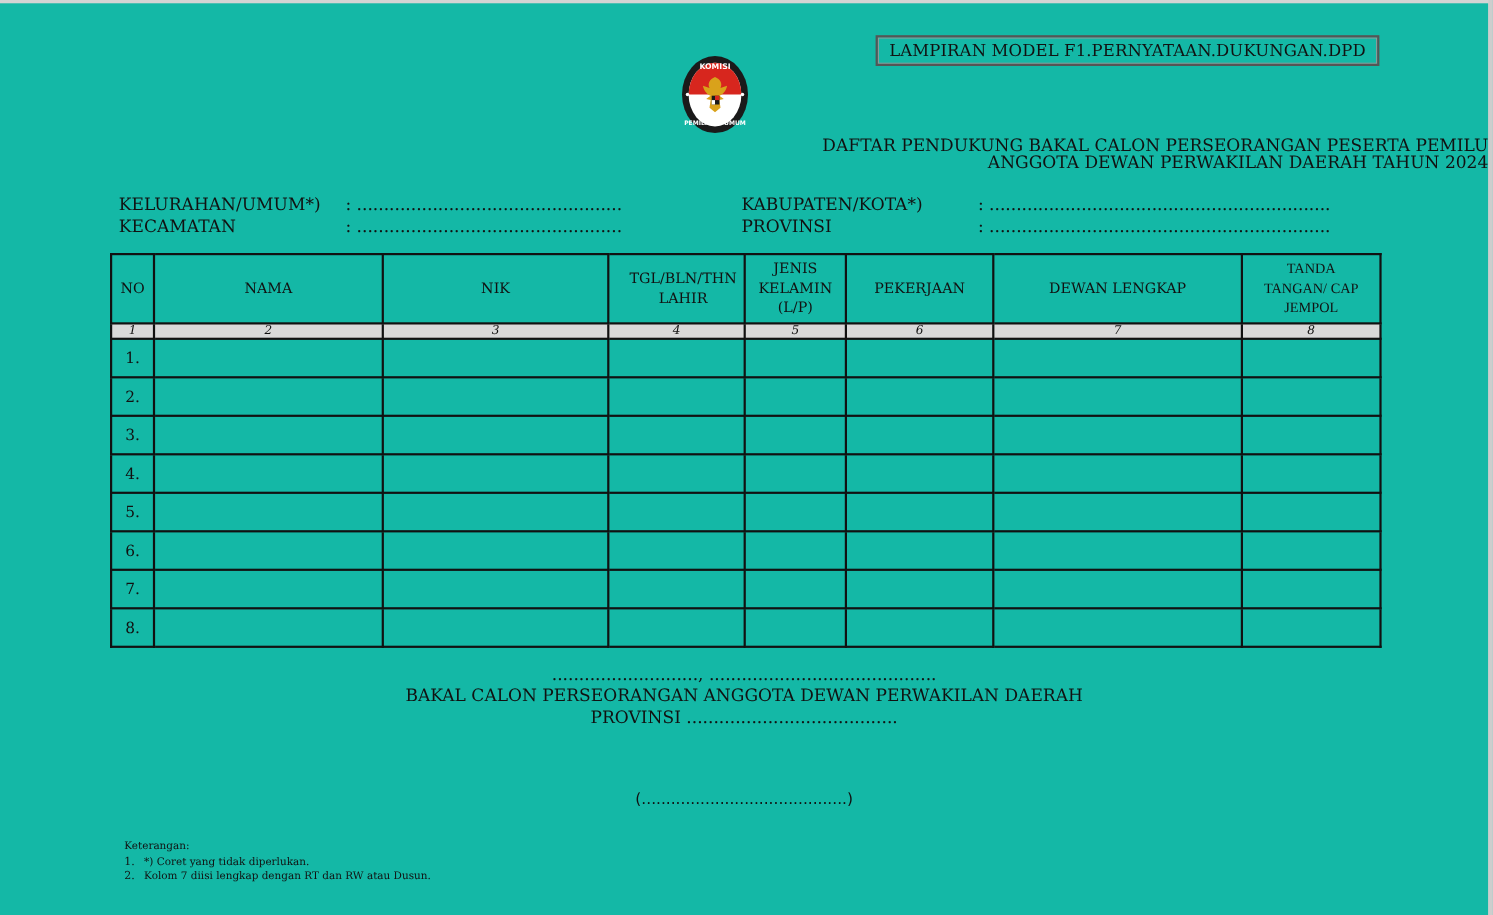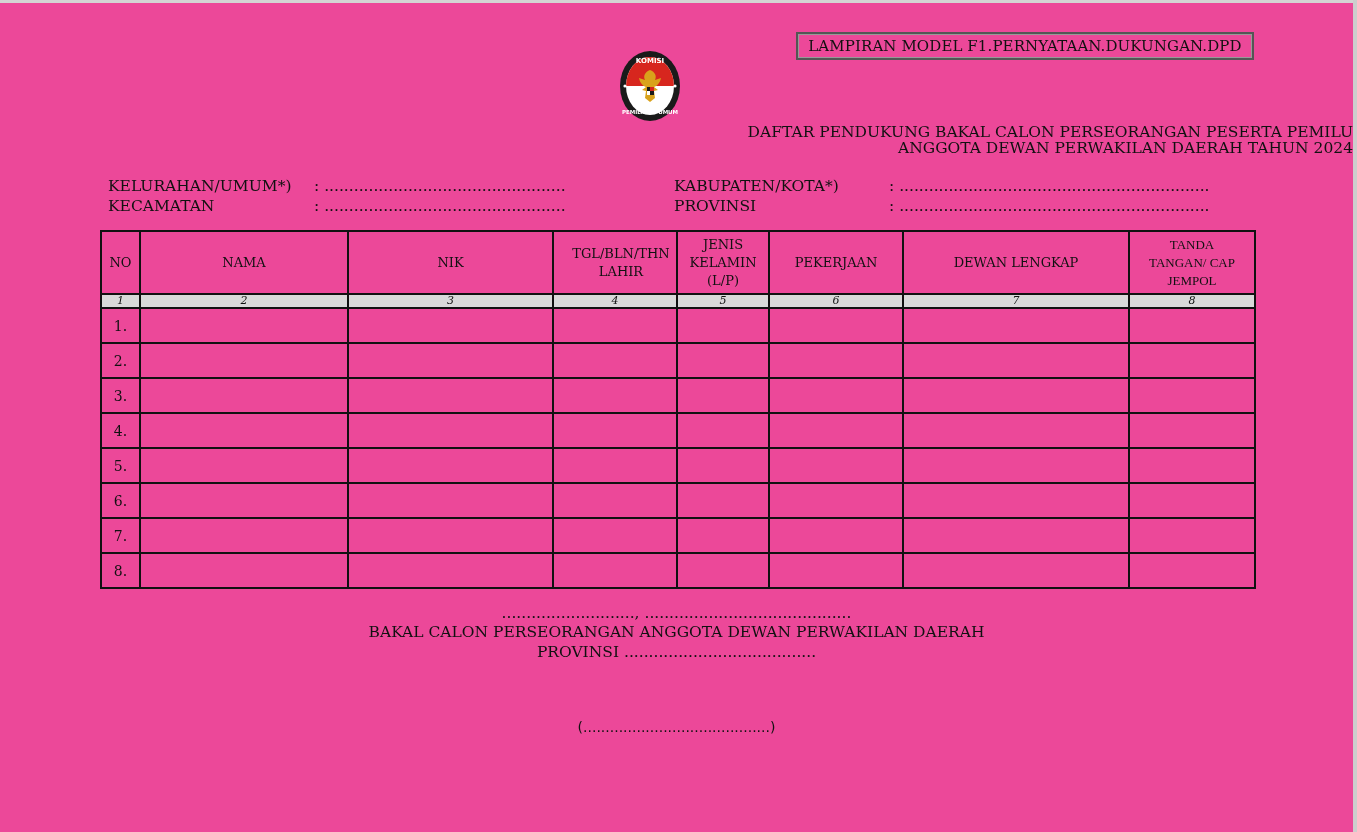--- a/index.html
+++ b/index.html
@@ -6,21 +6,21 @@
   body {
     width: 1357px; height: 832px; overflow: hidden;
     background: #d4d4d4;
     font-family: "DejaVu Serif", "Liberation Serif", serif;
     color: #111;
     position: relative;
   }
   .page {
     position: absolute; left: 0; top: 3px;
     width: 1353px; height: 829px;
-    background: #ec4899;
+    background: #14b8a6;
   }
   .lampiran {
     position: absolute; left: 796px; top: 29px;
     width: 458px; height: 28px;
     border: 2px solid #555;
     box-shadow: inset 0 0 0 1px #999;
     box-sizing: border-box;
     font-size: 15px; line-height: 24px; text-align: center;
     letter-spacing: 0.1px;
   }
@@ -240,14 +240,23 @@
           <td></td>
         </tr>
       </tbody>
   </table>
 
   <div class="sign s1">..........................., ..........................................</div>
   <div class="sign s2">BAKAL CALON PERSEORANGAN ANGGOTA DEWAN PERWAKILAN DAERAH</div>
   <div class="sign s3">PROVINSI .......................................</div>
   <div class="sign s4">(..........................................)</div>
 
+  <div class="notes">
+    <span class="heading">Keterangan:</span>
+    <span class="item">
+      <span class="num">1.</span><span>*) Coret yang tidak diperlukan.</span>
+    </span>
+    <span class="item">
+      <span class="num">2.</span><span>Kolom 7 diisi lengkap dengan RT dan RW atau Dusun.</span>
+    </span>
+  </div>
 </div>
 <div class="rightedge"></div>
 
 </body></html>

